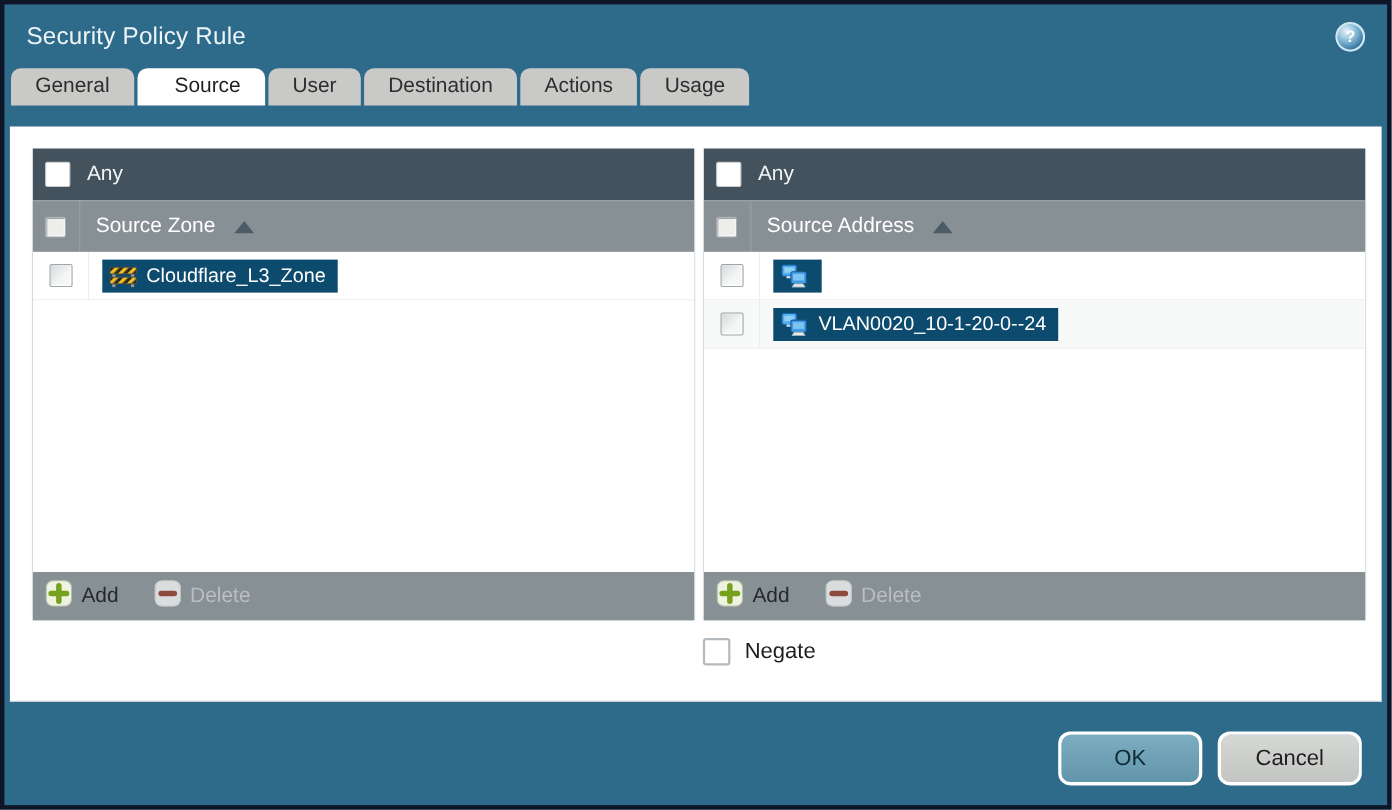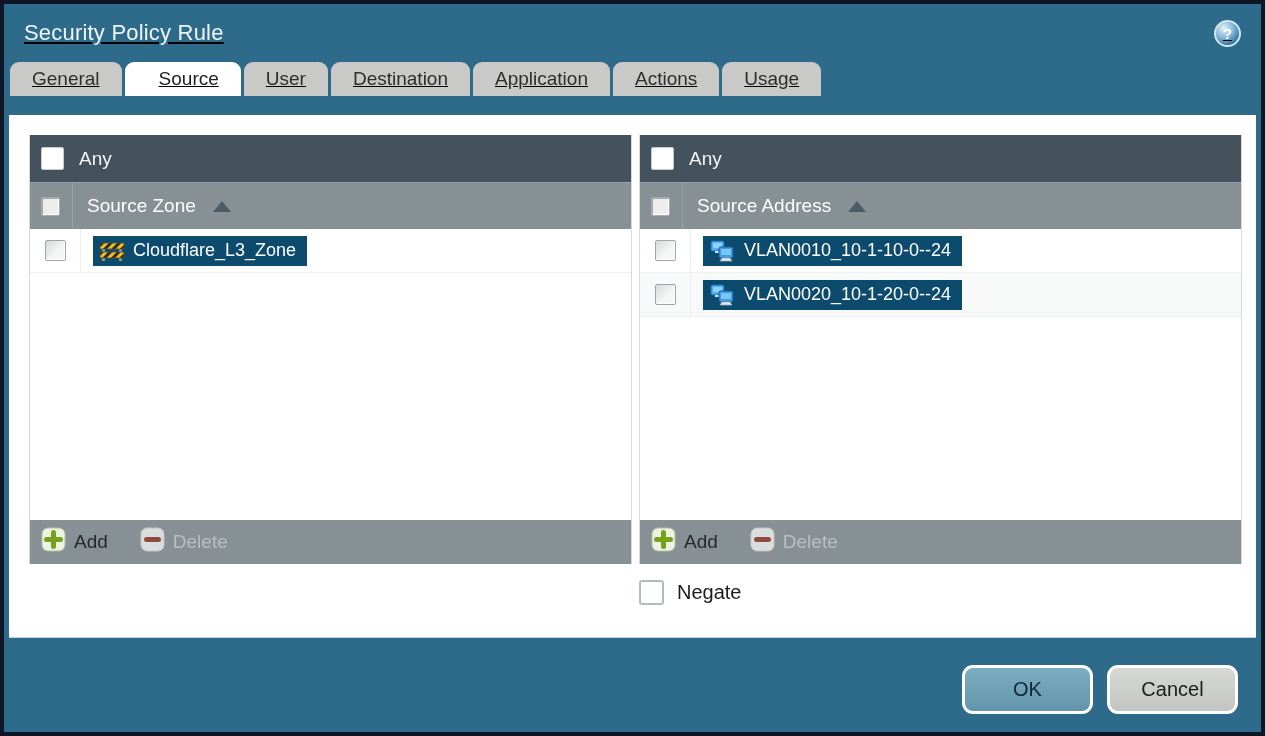--- a/index.html
+++ b/index.html
@@ -5,21 +5,20 @@
   * { margin:0; padding:0; box-sizing:border-box; }
   html,body { width:1265px; height:736px; }
   body { font-family:"Liberation Sans", sans-serif; }
 
   .screen {
     width:1265px; height:736px;
     background:#2e6b8a;
     border:4px solid #0e1526;
     position:relative;
     overflow:hidden;
-    text-decoration:underline;
   }
 
   
   .titlebar {
     height:58px;
     display:flex; align-items:center;
     padding:0 20px;
   }
   .titlebar .title {
     color:#eef5f8; font-size:22px; letter-spacing:.2px;
@@ -191,21 +190,20 @@
   <div class="titlebar">
     <span class="title">Security Policy Rule</span>
     <div class="help-icon">?</div>
   </div>
 
   <div class="tabs">
     <div class="tab">General</div>
     <div class="tab active">Source</div>
     <div class="tab">User</div>
     <div class="tab">Destination</div>
-    <div class="tab">Application</div>
     <div class="tab">Actions</div>
     <div class="tab">Usage</div>
   </div>
 
   <div class="content">
     <div class="panels">
 
       <section class="panel">
         <div class="any-bar">
           <span class="cb-any"></span>
@@ -283,21 +281,20 @@
               <span>
                 <svg width="27" height="24" viewBox="0 0 27 24">
                   <rect x="2" y="2" width="13" height="10" rx="1.5" fill="#52aeec" stroke="#1a6cb0"></rect>
                   <rect x="4" y="4" width="9" height="5" fill="#8fd0f7"></rect>
                   <rect x="6" y="12" width="5" height="2" fill="#d7e4ec"></rect>
                   <rect x="10" y="8" width="14" height="11" rx="1.5" fill="#3f9ce6" stroke="#145a92"></rect>
                   <rect x="12" y="10" width="10" height="6" fill="#7cc4f2"></rect>
                   <path d="M13 19h8l2 3H11z" fill="#e3ebf0" stroke="#9fb0ba" stroke-width="0.8"></path>
                 </svg>
               </span>
-              <span>VLAN0010_10-1-10-0--24</span>
             </span>
           </div>
           <div class="row">
             <span class="cb-cell">
               <span class="cb-row"></span>
             </span>
             <span class="chip">
               <span>
                 <svg width="27" height="24" viewBox="0 0 27 24">
                   <rect x="2" y="2" width="13" height="10" rx="1.5" fill="#52aeec" stroke="#1a6cb0"></rect>

